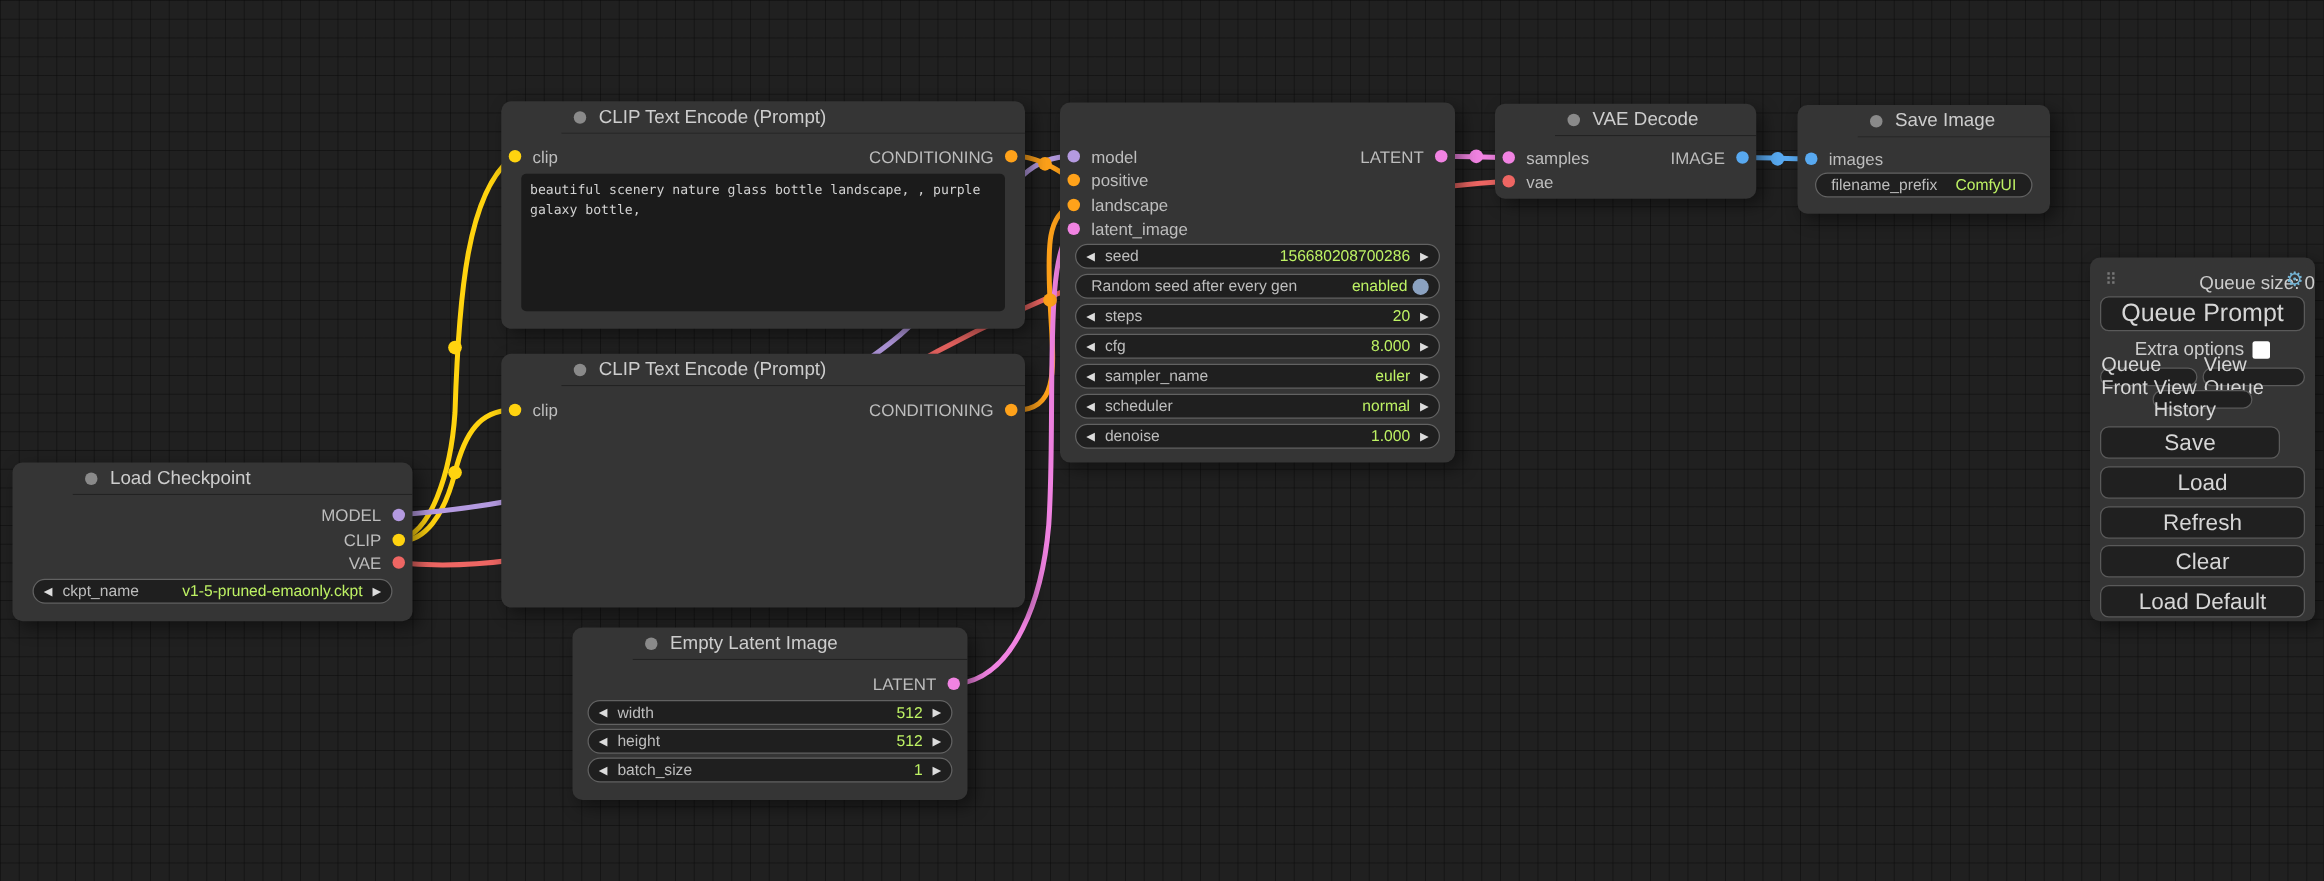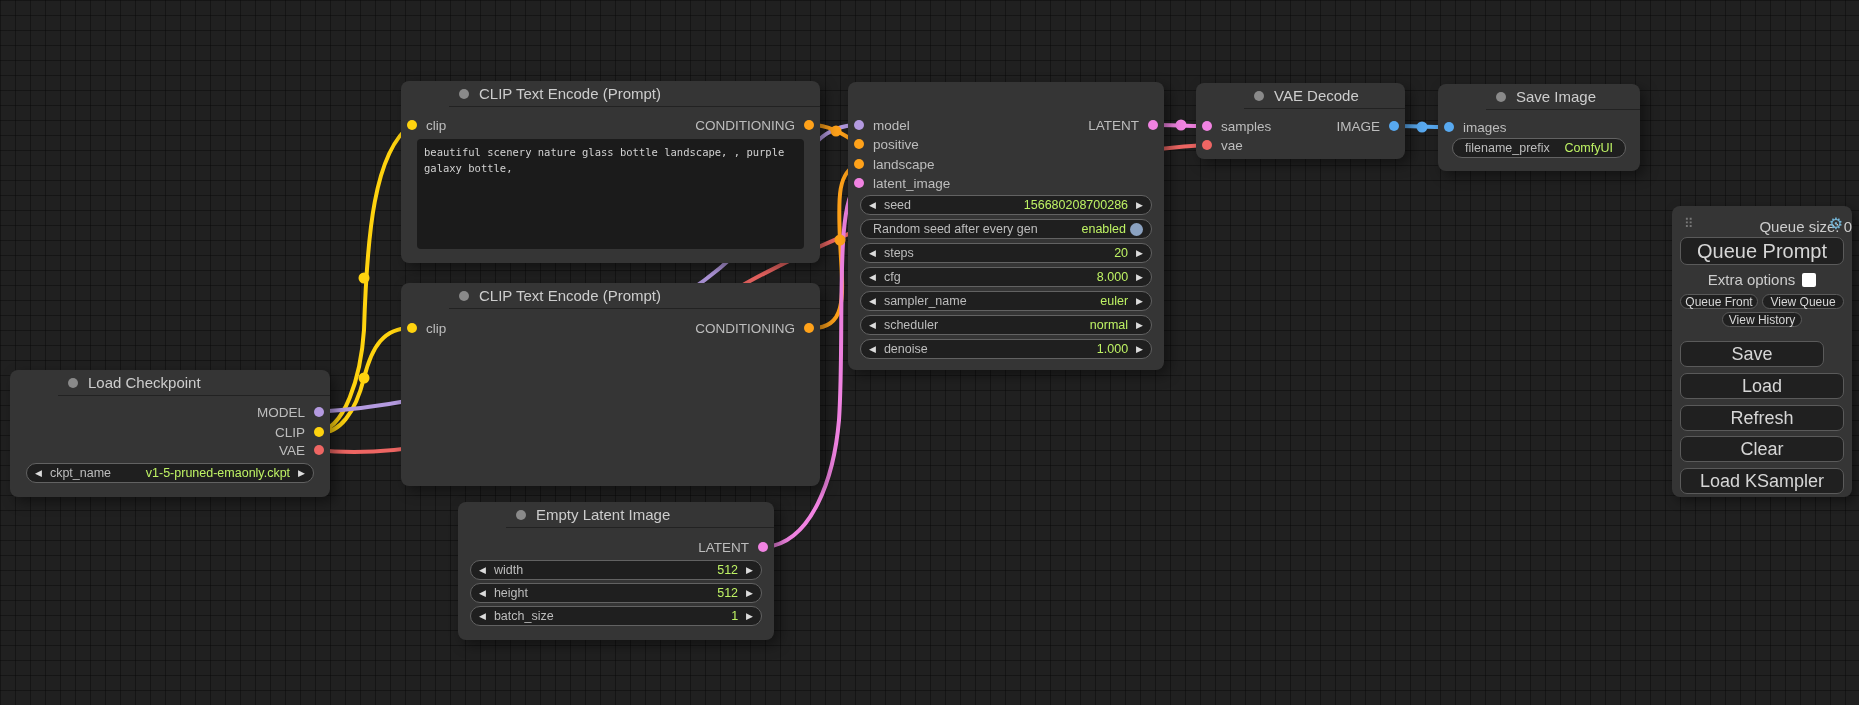--- a/index.html
+++ b/index.html
@@ -51,21 +51,21 @@
   #queue-panel {
     position:absolute; left:1672px; top:206px; width:180px; height:291px; z-index:4;
     background:#353535; border-radius:8px; box-shadow:4px 4px 12px rgba(0,0,0,0.45);
   }
   .qp-abs { position:absolute; }
   .btn {
     position:absolute; background:#202020; border:1px solid #5a5a5a; border-radius:7px;
     color:#d6d6d6; display:flex; align-items:center; justify-content:center;
     font-size:18px; cursor:default;
   }
-  .btn-small { font-size:12px; border-radius:9px; }
+  .btn-small { font-size:16px; border-radius:9px; }
   #queue-size { width:100%; text-align:right; top:12px; font-size:15px; color:#cccccc; }
   #drag-handle { left:12px; top:10px; color:#777; font-size:13px; letter-spacing:-1px; }
   #gear { right:9px; top:8px; color:#74b4d5; font-size:16px; }
   #extra-options-row {
     left:0; top:65px; width:100%; display:flex; align-items:center; justify-content:center;
     gap:7px; font-size:15px; color:#cccccc;
   }
   #extra-checkbox { width:14px; height:14px; background:#ffffff; border-radius:2px; }
 </style>
 </head>
@@ -292,16 +292,16 @@
     </div>
 
     <div class="btn btn-small" style="left:8px;top:88px;width:78px;height:15px">Queue Front</div>
     <div class="btn btn-small" style="left:90px;top:88px;width:82px;height:15px">View Queue</div>
     <div class="btn btn-small" style="left:50px;top:106px;width:80px;height:15px">View History</div>
 
     <div class="btn" style="left:8px;top:135px;width:144px;height:26px">Save</div>
     <div class="btn" style="left:8px;top:167px;width:164px;height:26px">Load</div>
     <div class="btn" style="left:8px;top:199px;width:164px;height:26px">Refresh</div>
     <div class="btn" style="left:8px;top:230px;width:164px;height:26px">Clear</div>
-    <div class="btn" style="left:8px;top:262px;width:164px;height:26px">Load KSampler</div>
+    <div class="btn" style="left:8px;top:262px;width:164px;height:26px">Load Default</div>
   </div>
 
 </div>
 
 </body></html>

